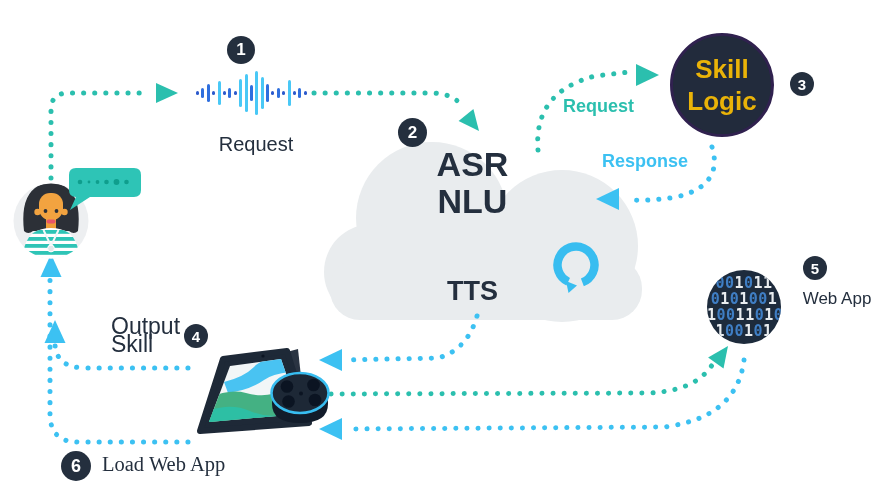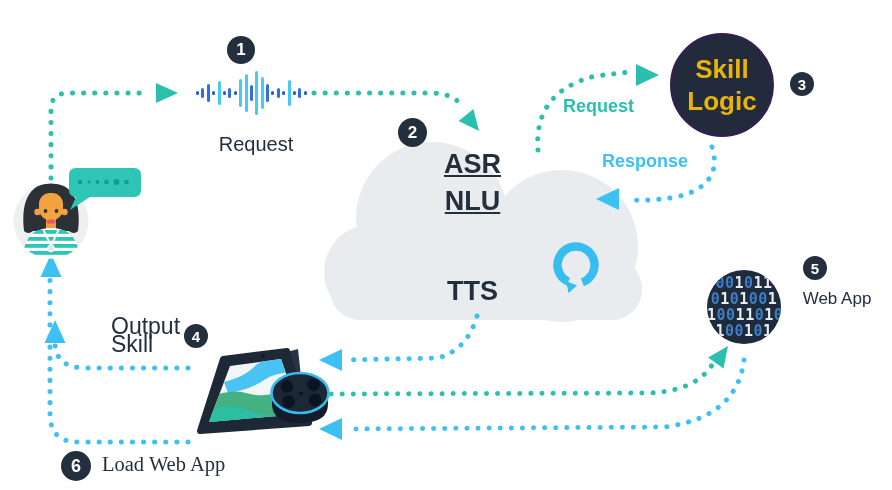--- a/index.html
+++ b/index.html
@@ -34,21 +34,21 @@
     display:flex;align-items:center;gap:2.4px;}
   .wbar{width:3px;border-radius:1.5px;flex:0 0 auto;}
   .wb-d{background:var(--wave_dark);}
   .wb-b{background:var(--wave_blue);}
   .wb-c{background:var(--wave_cyan);}
 
   #wave-label{left:186px;top:133px;width:140px;text-align:center;font-size:20px;}
 
   
   #cloud-lines{left:425px;top:146px;width:95px;text-align:center;
-    font-size:27px;font-weight:700;line-height:37px;text-decoration:underline;}
+    font-size:34px;font-weight:700;line-height:37px;}
   #cloud-tts{left:425px;top:276px;width:95px;text-align:center;
     font-size:27px;font-weight:700;}
 
   
   #skill-circle{
     position:absolute;left:670px;top:33px;width:104px;height:104px;z-index:2;
     background:var(--skill_fill);border:3px solid var(--skill_border);border-radius:50%;
     box-sizing:border-box;display:flex;flex-direction:column;align-items:center;justify-content:center;
     color:#eab308;font-size:26px;line-height:32px;font-weight:600;
   }

